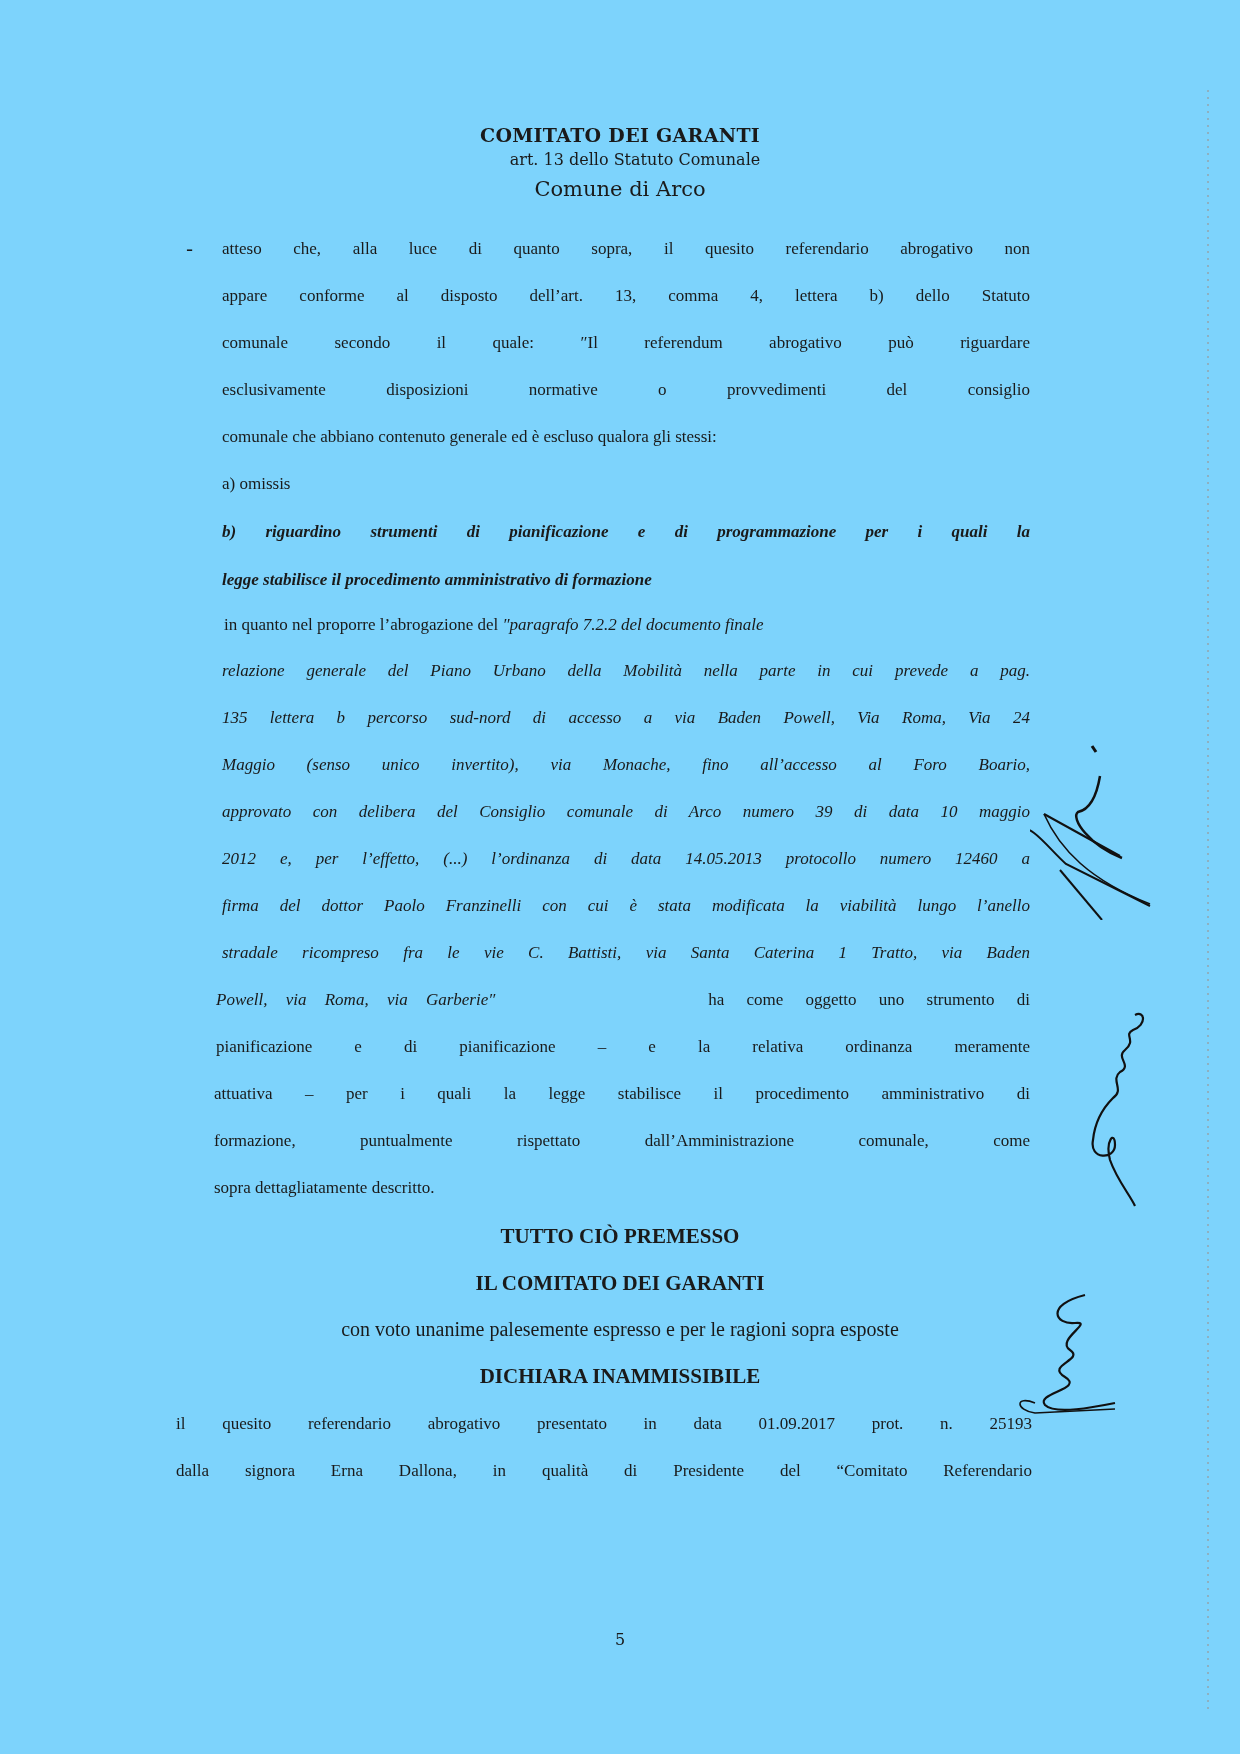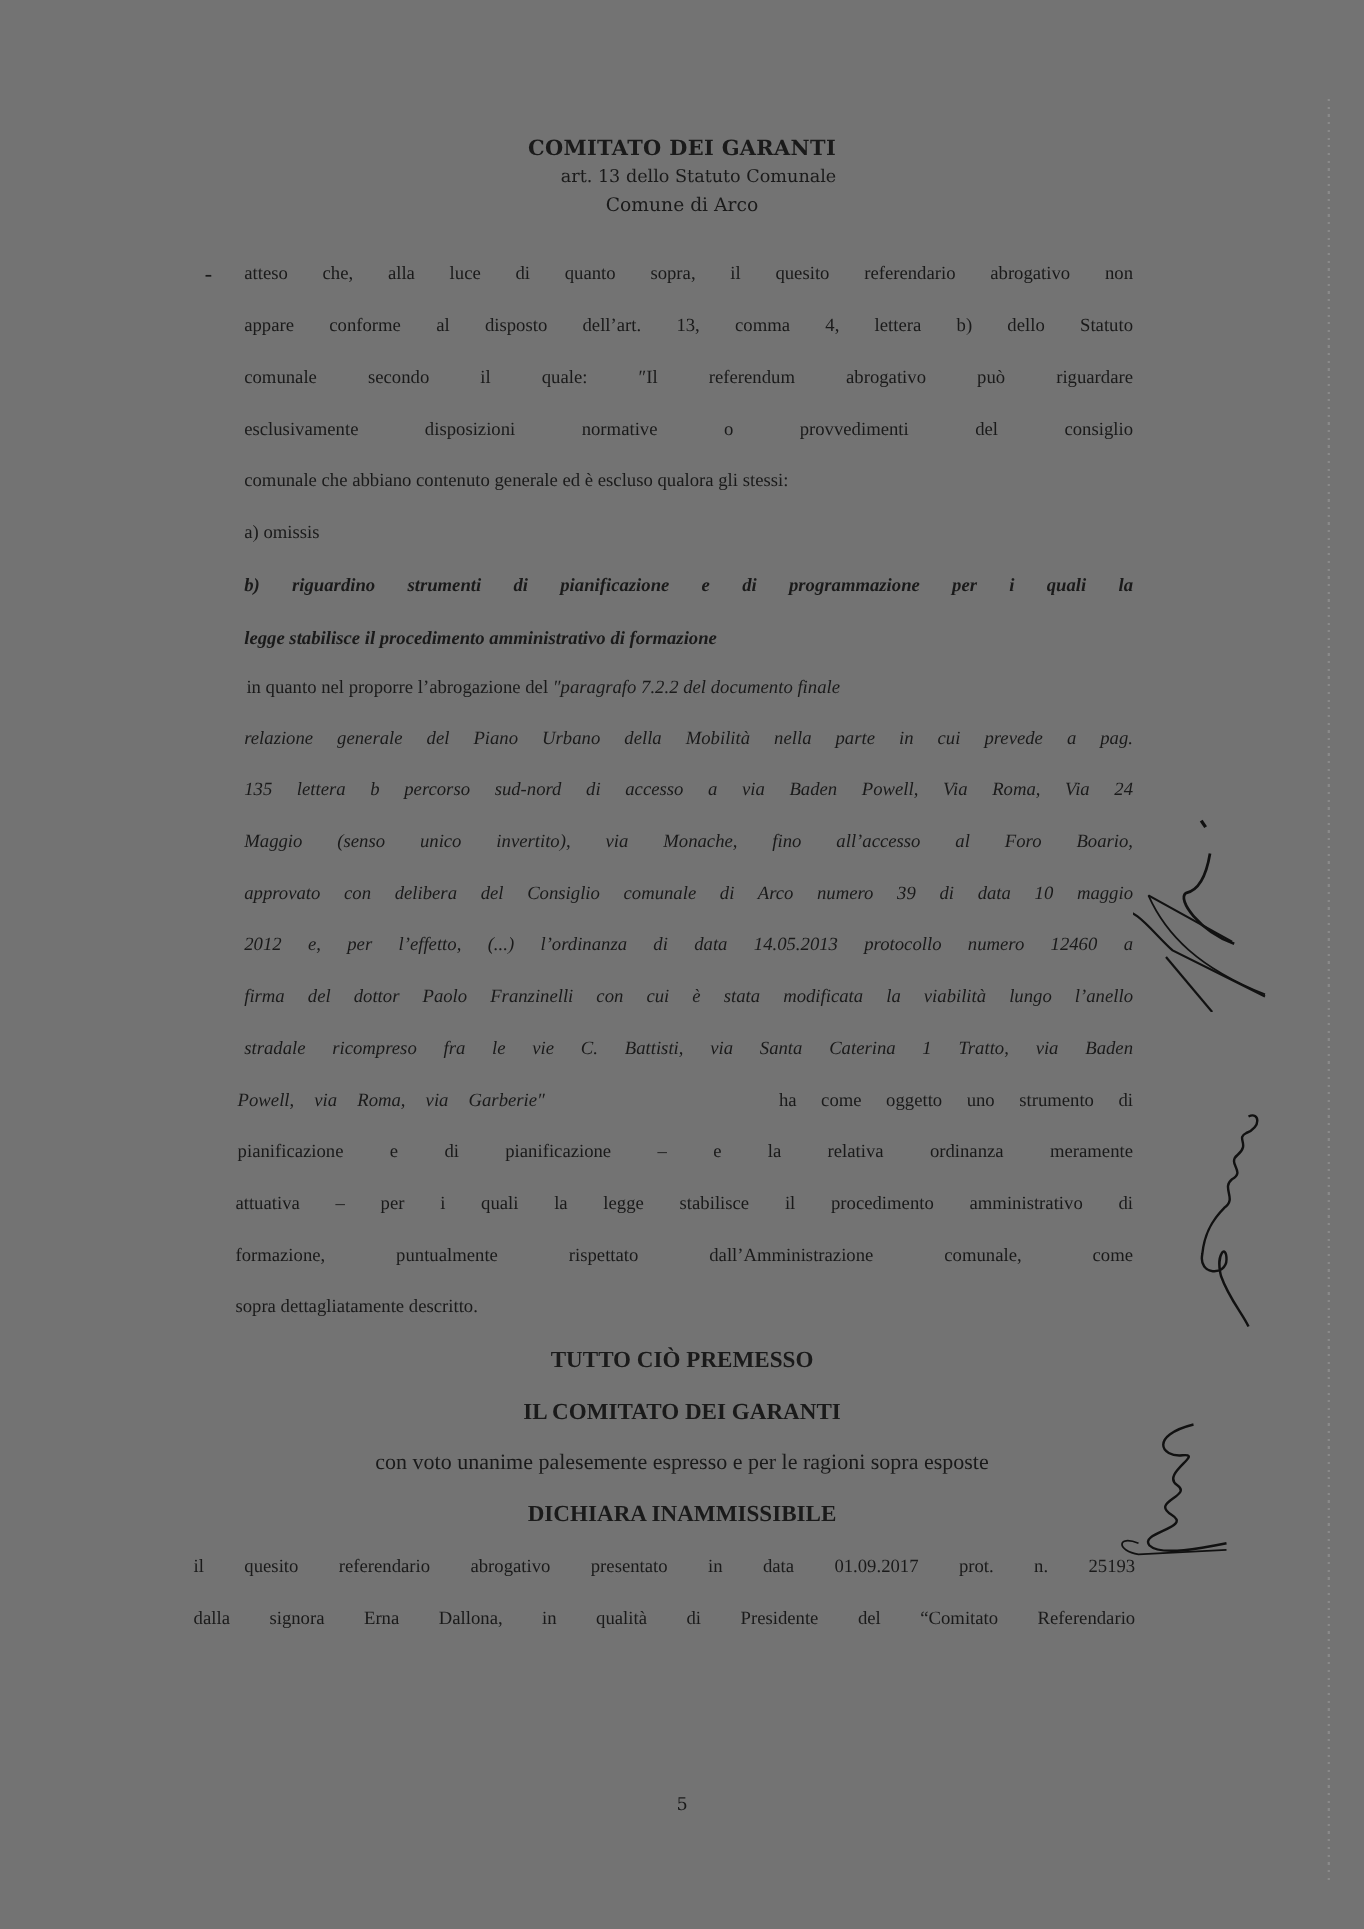--- a/index.html
+++ b/index.html
@@ -1,22 +1,22 @@
 <!DOCTYPE html>
 <html><head>
 <meta charset="utf-8">
 <style>
   html, body { margin: 0; padding: 0; background: #ffffff; }
   body { width: 1240px; height: 1754px; position: relative; overflow: hidden;
          font-family: "DejaVu Serif", "Liberation Serif", serif; color: #1a1a1a; }
-  .page { position: absolute; left: 0; top: 0; width: 1240px; height: 1754px; background: #737373; }
+  .page { position: absolute; left: 0; top: 0; width: 1240px; height: 1754px; background: #7dd3fc; }
   .hdr { position: absolute; left: 0; width: 1240px; text-align: center; white-space: nowrap; }
   .hdr-title { top: 124px; font-size: 19px; font-weight: bold; letter-spacing: 0.3px; }
   .hdr-sub { top: 150px; font-size: 16px; padding-left: 15px; }
-  .hdr-sub2 { top: 177px; font-size: 17px; }
+  .hdr-sub2 { top: 177px; font-size: 21px; }
   .line { position: absolute; white-space: nowrap; font-size: 17px; line-height: 26px;
           font-family: "Liberation Serif", "DejaVu Serif", serif; }
   .j { text-align: justify; text-align-last: justify; }
   .it { font-style: italic; }
   .bi { font-style: italic; font-weight: bold; }
   .ctr { position: absolute; left: 0; width: 1240px; text-align: center; white-space: nowrap;
          font-family: "Liberation Serif", "DejaVu Serif", serif; }
   .bold { font-weight: bold; }
   .dash { position: absolute; left: 186px; top: 237px; font-size: 21px; }
   .pagenum { position: absolute; left: 0; width: 1240px; text-align: center; top: 1630px; font-size: 16px; }

